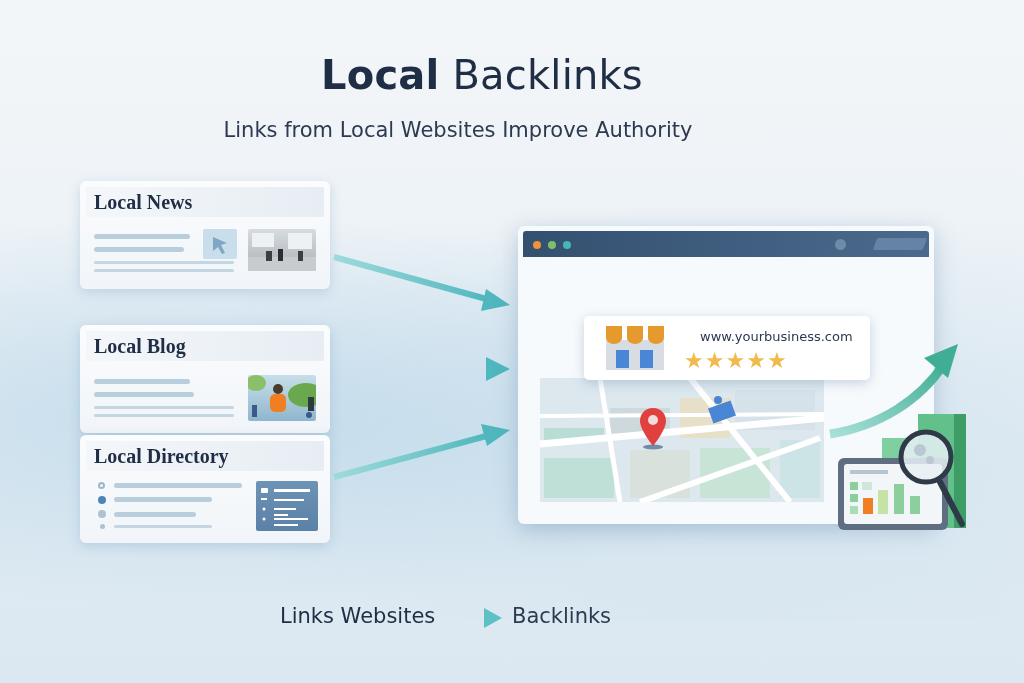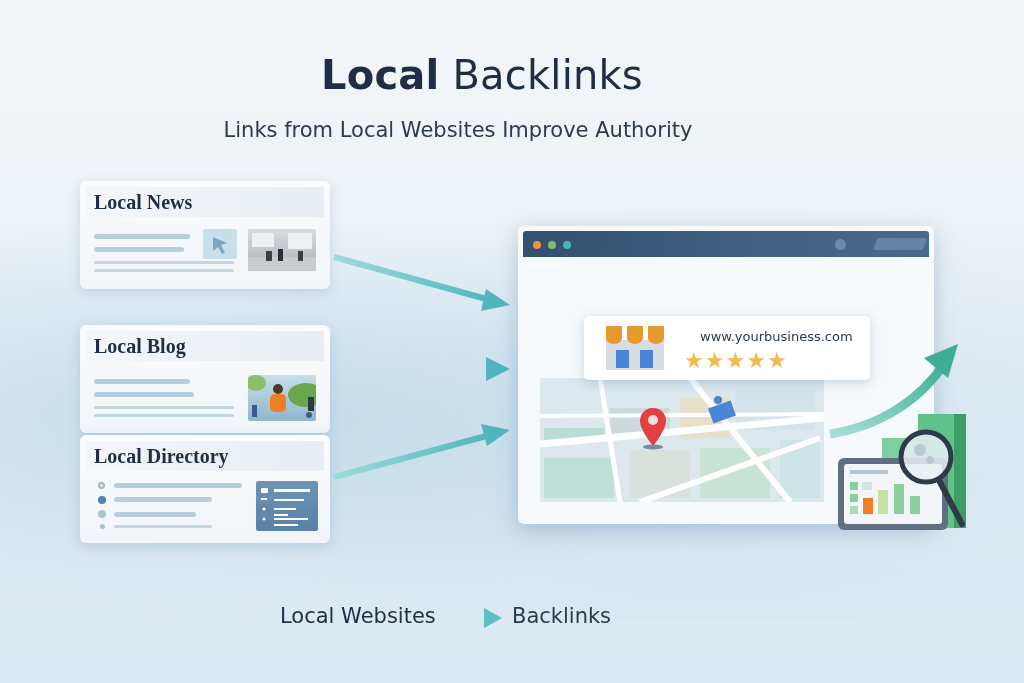--- a/index.html
+++ b/index.html
@@ -259,15 +259,15 @@
   </g>
   <g>
     <line x1="120" y1="152" x2="142" y2="194" stroke="#2f3a48" stroke-width="6" stroke-linecap="round"></line>
     <circle cx="106" cy="127" r="25" fill="#e7f0f4" fill-opacity="0.85" stroke="#2f3a48" stroke-width="5"></circle>
     <circle cx="100" cy="120" r="6" fill="#b9c8d2"></circle>
     <circle cx="110" cy="130" r="4" fill="#b9c8d2"></circle>
   </g>
 </svg>
 
 <div class="bottom-flow">
-  <span class="from">Local Websites</span>
+  <span class="from">Links Websites</span>
   <span class="to">Backlinks</span>
 </div>
 
 </body></html>

